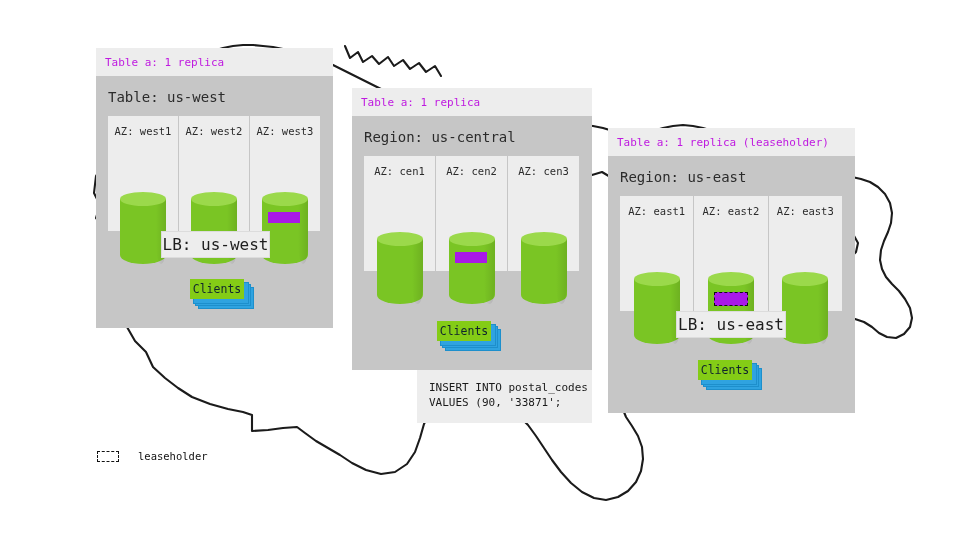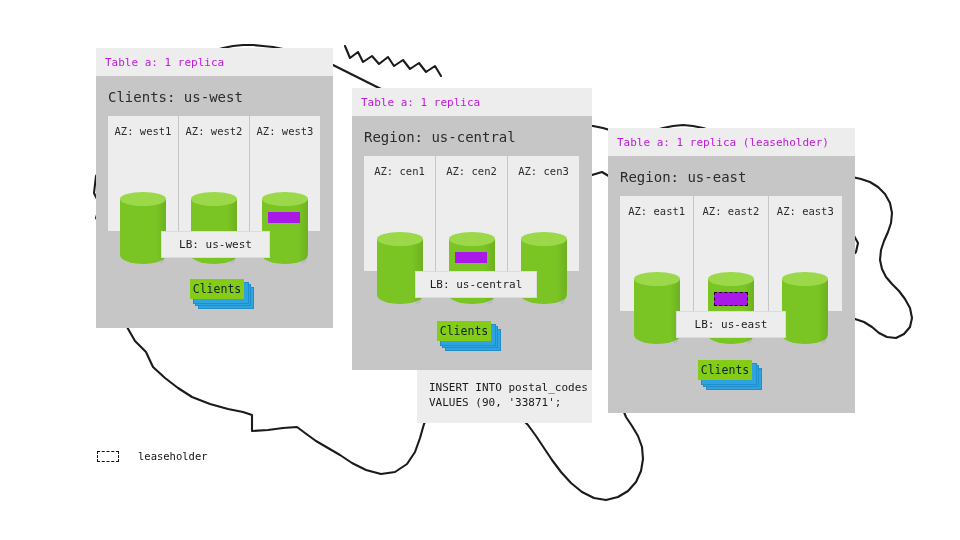--- a/index.html
+++ b/index.html
@@ -47,21 +47,21 @@
   .cyl .shade{position:absolute;right:0;top:0;width:22%;height:100%;
       background:linear-gradient(90deg,rgba(0,0,0,0) 0%,rgba(0,0,0,.10) 100%);
       border-radius:0 0 50% 50%/0 0 30% 30%;pointer-events:none;}
   .cyl .top{position:absolute;left:0;top:0;background:#9bd94b;border-radius:50%;}
   .repl{position:absolute;background:#a919e8;}
   .repl.lease{border:1.6px dashed #111111;}
 
   
   .lb{
     position:absolute;background:#ededed;border:1px solid #dcdcdc;
-    font-size:11px;color:#1d1d1d;display:flex;align-items:center;
+    font-size:16px;color:#1d1d1d;display:flex;align-items:center;
     justify-content:center;white-space:nowrap;
   }
 
   
   .clients{position:absolute;}
   .clients .card{position:absolute;background:#2fa3e0;border:1px solid #1d8fcc;}
   .clients .front{position:absolute;left:0;top:0;background:#84cc16;
       display:flex;align-items:center;justify-content:center;
       font-size:11.5px;color:#10242e;white-space:nowrap;}
 
@@ -129,21 +129,21 @@
       <marker id="ah" markerWidth="7" markerHeight="7" refX="5.4" refY="3" orient="auto">
         <path d="M0,0 L6,3 L0,6 z" fill="#e01b1b"></path>
       </marker>
     </defs>
     <path d="M470,278 C476,250 486,232 515,222" fill="none" stroke="#e01b1b" stroke-width="1.6" marker-end="url(#ah)"></path>
   </svg>
   <div class="arrownum" style="left:507px;top:193px;">2</div>
 
   <div class="region" id="r-west" style="left:96px;top:48px;width:237px;height:280px;">
     <div class="hdr">Table a: 1 replica</div>
-    <div class="rlabel">Clients: us-west</div>
+    <div class="rlabel">Table: us-west</div>
 
     <div class="azbox" style="left:12px;top:68px;width:212px;height:115px;">
       <div class="az">
         <div class="azlabel">AZ: west1</div>
         <div class="cyl" style="width:46px;height:72px;">
           <div class="body" style="top:7px;width:46px;height:65px;"></div>
           <div class="shade" style="top:7px;height:65px;"></div>
           <div class="top" style="width:46px;height:14px;"></div>
         </div>
       </div>
@@ -201,21 +201,20 @@
       <div class="az">
         <div class="azlabel">AZ: cen3</div>
         <div class="cyl" style="width:46px;height:72px;">
           <div class="body" style="top:7px;width:46px;height:65px;"></div>
           <div class="shade" style="top:7px;height:65px;"></div>
           <div class="top" style="width:46px;height:14px;"></div>
         </div>
       </div>
     </div>
 
-    <div class="lb" style="left:63px;top:183px;width:120px;height:25px;">LB: us-central</div>
 
     <div class="clients" style="left:85px;top:233px;width:64px;height:30px;">
       <div class="card" style="left:8px;top:8px;width:54px;height:20px;"></div>
       <div class="card" style="left:5px;top:5px;width:54px;height:20px;"></div>
       <div class="card" style="left:2.5px;top:2.5px;width:54px;height:20px;"></div>
       <div class="front" style="width:54px;height:20px;">Clients</div>
     </div>
   </div>
 
   <div class="sqlbox" style="left:417px;top:370px;width:175px;height:53px;">INSERT INTO postal_codes

